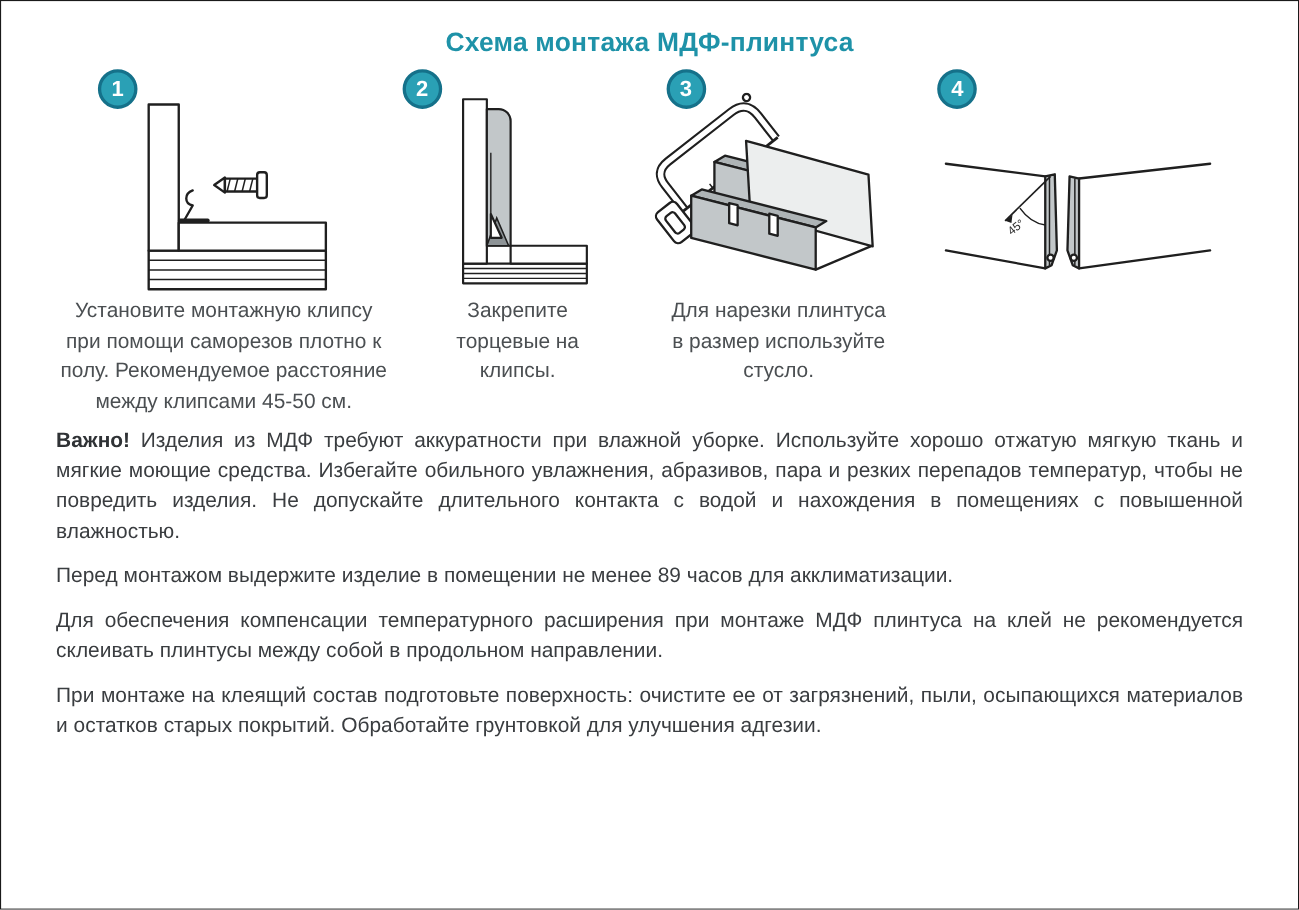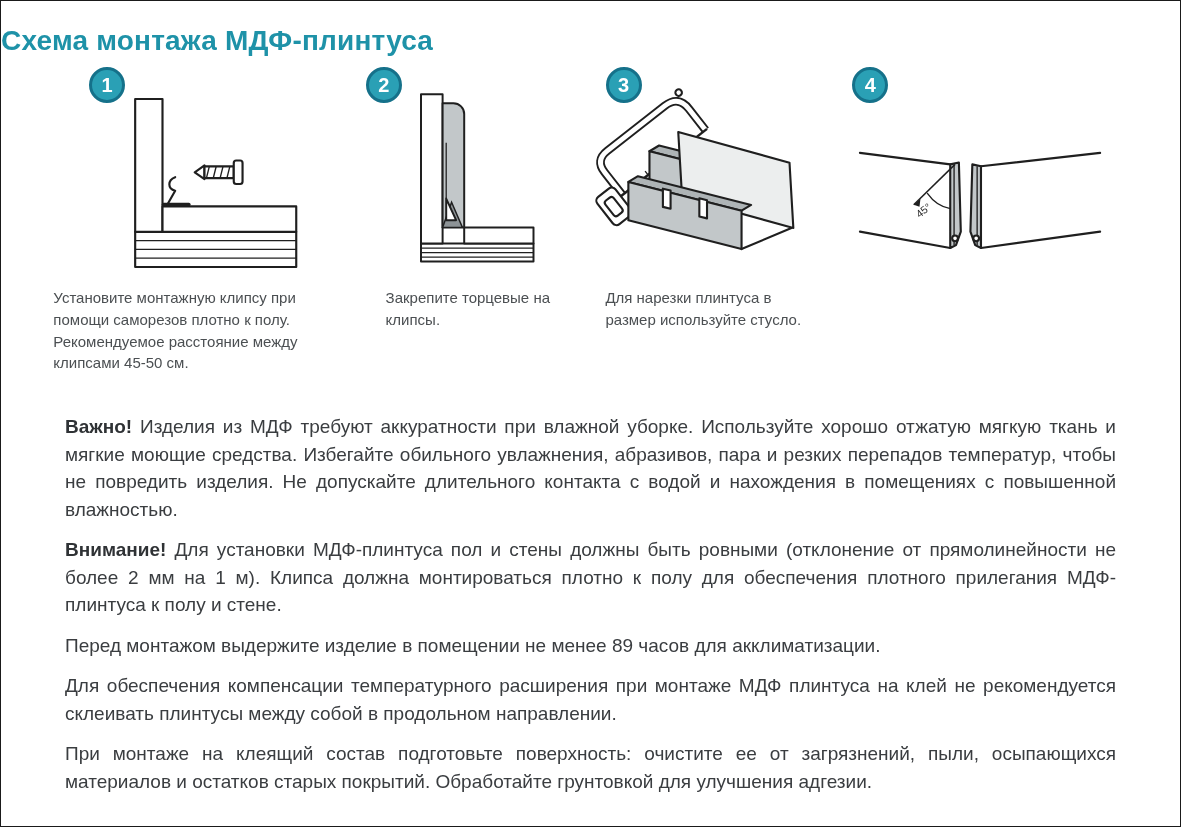--- a/index.html
+++ b/index.html
@@ -3,21 +3,21 @@
 <meta charset="utf-8">
 <style>
   html,body{margin:0;padding:0;background:#fff;}
   .page{
     width:1181px;height:827px;box-sizing:border-box;
     border:1px solid #1a1a1a;background:#fff;
     font-family:"Liberation Sans","DejaVu Sans",sans-serif;
     color:#3a3d40;overflow:hidden;position:relative;
   }
   .title{
-    text-align:left;font-size:28px;font-weight:bold;color:#1e92a8;
+    text-align:center;font-size:24px;font-weight:bold;color:#1e92a8;
     margin:24px 0 10px 0;letter-spacing:.2px;
   }
   .steps{
     display:flex;justify-content:space-between;
     padding:0 50px;margin-top:6px;
   }
   .step{position:relative;display:flex;flex-direction:column;}
   .step:nth-child(1){width:305px;}
   .step:nth-child(2){width:230px;}
   .step:nth-child(3){width:245px;}
@@ -29,28 +29,28 @@
     box-sizing:border-box;z-index:2;
   }
   .step:nth-child(1) .badge{left:38px;}
   .step:nth-child(2) .badge{left:10px;}
   .step:nth-child(3) .badge{left:20px;}
   .step:nth-child(4) .badge{left:22px;}
   .figure{
     height:206px;display:flex;align-items:flex-end;justify-content:center;
   }
   .caption{
-    margin-top:14px;text-align:left;font-size:15px;line-height:1.45;
+    text-align:center;font-size:19px;line-height:1.45;
     color:#4b4f52;align-self:center;
   }
   .step:nth-child(1) .caption{max-width:300px;}
   .step:nth-child(2) .caption{max-width:170px;}
   .step:nth-child(3) .caption{max-width:205px;}
   .step:nth-child(4) .caption{max-width:300px;}
-  .notes{padding:0 64px;margin-top:39px;}
+  .notes{padding:0 50px;margin-top:8px;}
   .notes p{
     font-size:19px;line-height:27.5px;text-align:justify;
     margin:0 0 13px 0;color:#3a3d40;
   }
   .notes p b{color:#2f3235;}
   svg .ln{stroke:#1f1f1f;fill:none;stroke-width:2.2;stroke-linecap:round;stroke-linejoin:round;}
   svg .thin{stroke:#1f1f1f;fill:none;stroke-width:1.4;}
   svg .fillw{fill:#ffffff;stroke:#1f1f1f;stroke-width:2.2;stroke-linejoin:round;}
   svg .gray{fill:#c2c7c9;stroke:#1f1f1f;stroke-width:2.2;stroke-linejoin:round;}
   svg .gray2{fill:#aeb4b6;stroke:#1f1f1f;stroke-width:2.2;stroke-linejoin:round;}
@@ -173,20 +173,19 @@
             <circle cx="123" cy="117" r="3" class="fillw" stroke-width="1.4"></circle>
           </g>
         </svg>
       </div>
     </div>
 
   </div>
 
   <div class="notes">
     <p><b>Важно!</b><span> Изделия из МДФ требуют аккуратности при влажной уборке. Используйте хорошо отжатую мягкую ткань и мягкие моющие средства. Избегайте обильного увлажнения, абразивов, пара и резких перепадов температур, чтобы не повредить изделия. Не допускайте длительного контакта с водой и нахождения в помещениях с повышенной влажностью.</span></p>
-    <p><b>Внимание!</b><span> Для установки МДФ-плинтуса пол и стены должны быть ровными (отклонение от прямолинейности не более 2 мм на 1 м). Клипса должна монтироваться плотно к полу для обеспечения плотного прилегания МДФ-плинтуса к полу и стене.</span></p>
     <p><b></b><span>Перед монтажом выдержите изделие в помещении не менее 89 часов для акклиматизации.</span></p>
     <p><b></b><span>Для обеспечения компенсации температурного расширения при монтаже МДФ плинтуса на клей не рекомендуется склеивать плинтусы между собой в продольном направлении.</span></p>
     <p><b></b><span>При монтаже на клеящий состав подготовьте поверхность: очистите ее от загрязнений, пыли, осыпающихся материалов и остатков старых покрытий. Обработайте грунтовкой для улучшения адгезии.</span></p>
     <p></p>
   </div>
 
 </div>
 
 </body></html>

